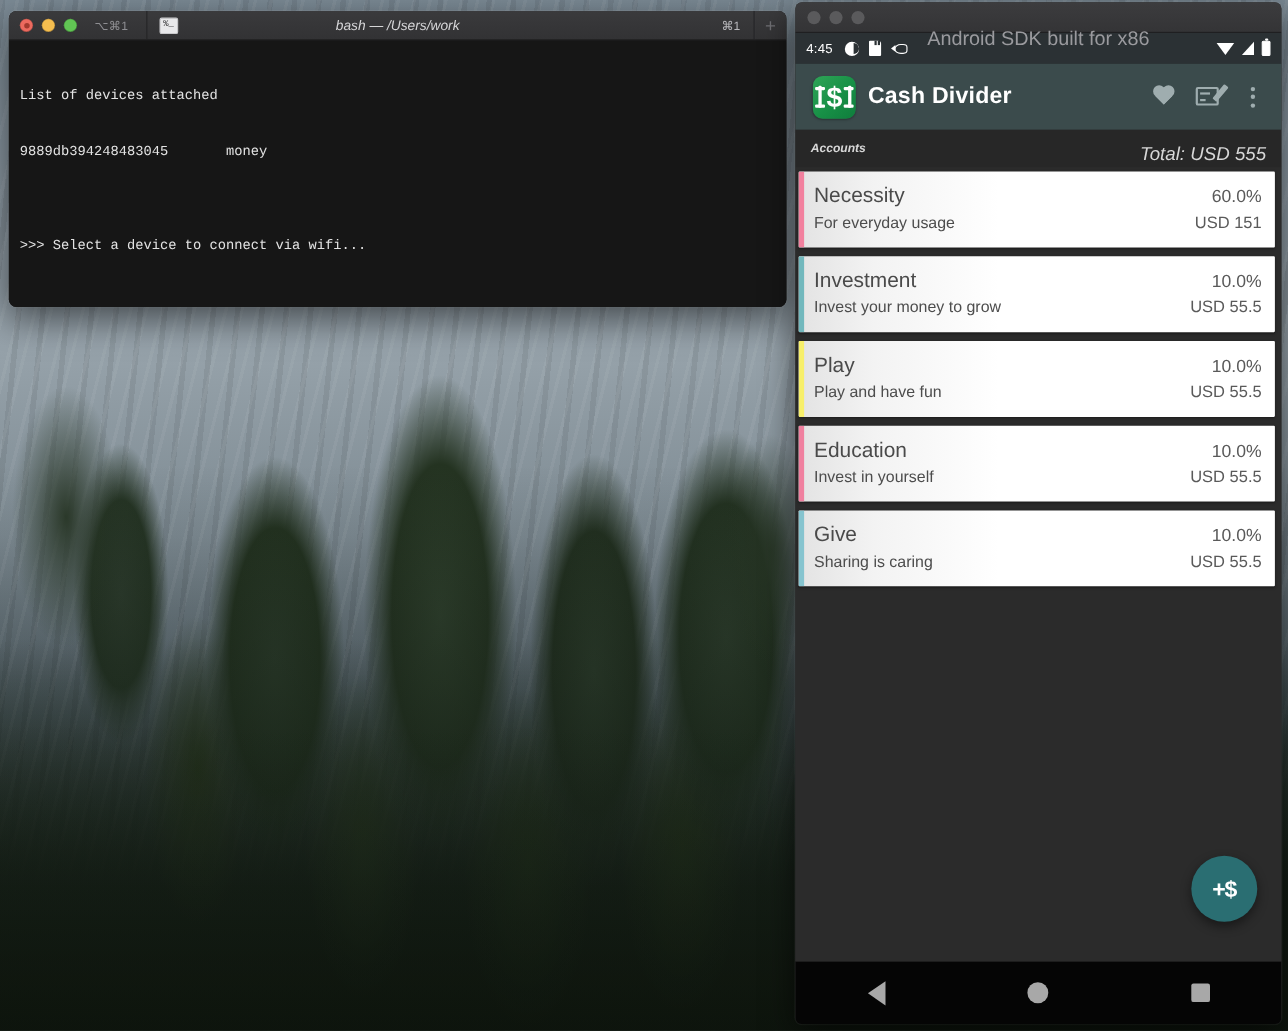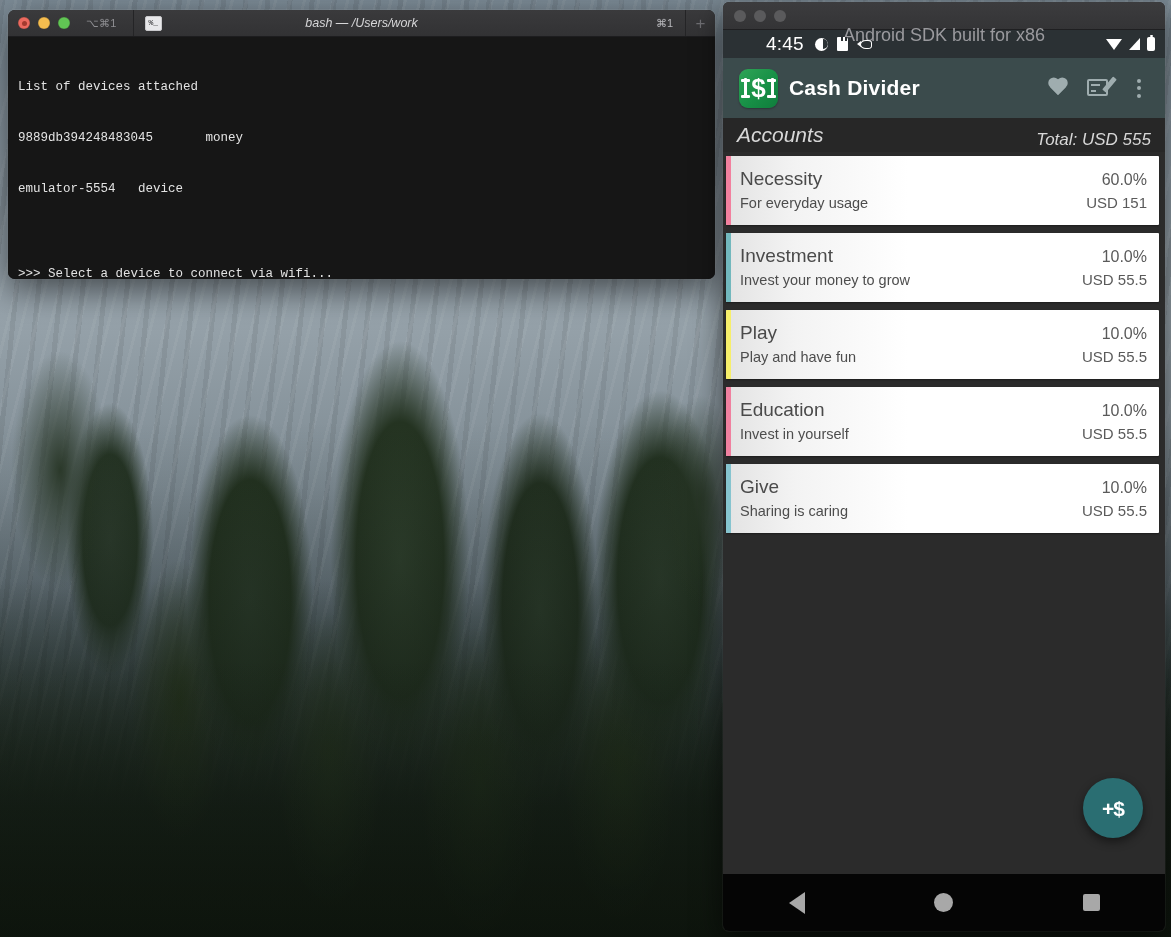--- a/index.html
+++ b/index.html
@@ -108,21 +108,21 @@
     position:absolute;left:0;right:0;text-align:center;
     color:#9a9a9e;font-size:18px;pointer-events:none;margin-top:40px;
   }
 
   
   .statusbar{
     flex:0 0 auto;height:28px;background:#2b3134;
     display:flex;align-items:center;padding:0 10px;
     color:#ffffff;font-size:13px;
   }
-  .sb-time{font-size:19px;font-weight:400;letter-spacing:.2px;margin-left:33px;}
+  .sb-time{font-size:12px;font-weight:400;letter-spacing:.2px;}
   .sb-left-icons{display:flex;align-items:center;gap:9px;margin-left:11px;}
   .sb-right{margin-left:auto;display:flex;align-items:center;gap:7px;}
 
   .ic-halfcircle{
     width:13px;height:13px;border-radius:50%;background:#fff;position:relative;overflow:hidden;
   }
   .ic-halfcircle::after{
     content:"";position:absolute;right:0;top:1.5px;width:5px;height:10px;
     background:#2b3134;border-radius:0 5px 5px 0;
   }
@@ -217,21 +217,21 @@
   }
   .ic-dots{display:flex;flex-direction:column;gap:3.5px;align-items:center;width:20px;}
   .ic-dots i{width:4px;height:4px;border-radius:50%;background:#9fadaf;display:block;}
 
   
   .accounts-header{
     flex:0 0 auto;height:34px;background:#272727;
     display:flex;align-items:center;padding:0 14px;
   }
   .accounts-label{
-    color:#d7d7d7;font-size:21px;font-style:italic;
+    color:#d7d7d7;font-size:11px;font-style:italic;font-weight:bold;
   }
   .accounts-total{
     margin-left:auto;color:#d7d7d7;font-size:17px;font-style:italic;margin-top:10px;
   }
 
   
   .card-list{
     flex:1 1 auto;background:#2b2b2b;overflow:hidden;position:relative;
     padding:4px 6px 0 3px;box-sizing:border-box;
   }
@@ -294,21 +294,20 @@
     <span class="tb-title">bash — /Users/work</span>
     <span class="tb-right">
       <span class="tb-cmd">⌘1</span>
       <span class="tb-sep2"></span>
       <span class="tb-plus">+</span>
     </span>
   </div>
   <div class="term-body">
     <div class="term-line">List of devices attached</div>
     <div class="term-line">9889db394248483045       money</div>
-    <div class="term-line">emulator-5554   device</div>
     <div class="term-line"></div>
     <div class="term-line">&gt;&gt;&gt; Select a device to connect via wifi...</div>
     
   </div>
 </div>
 
 <div id="emulator">
 
   <div class="emu-titlebar">
     <div class="emu-lights">

